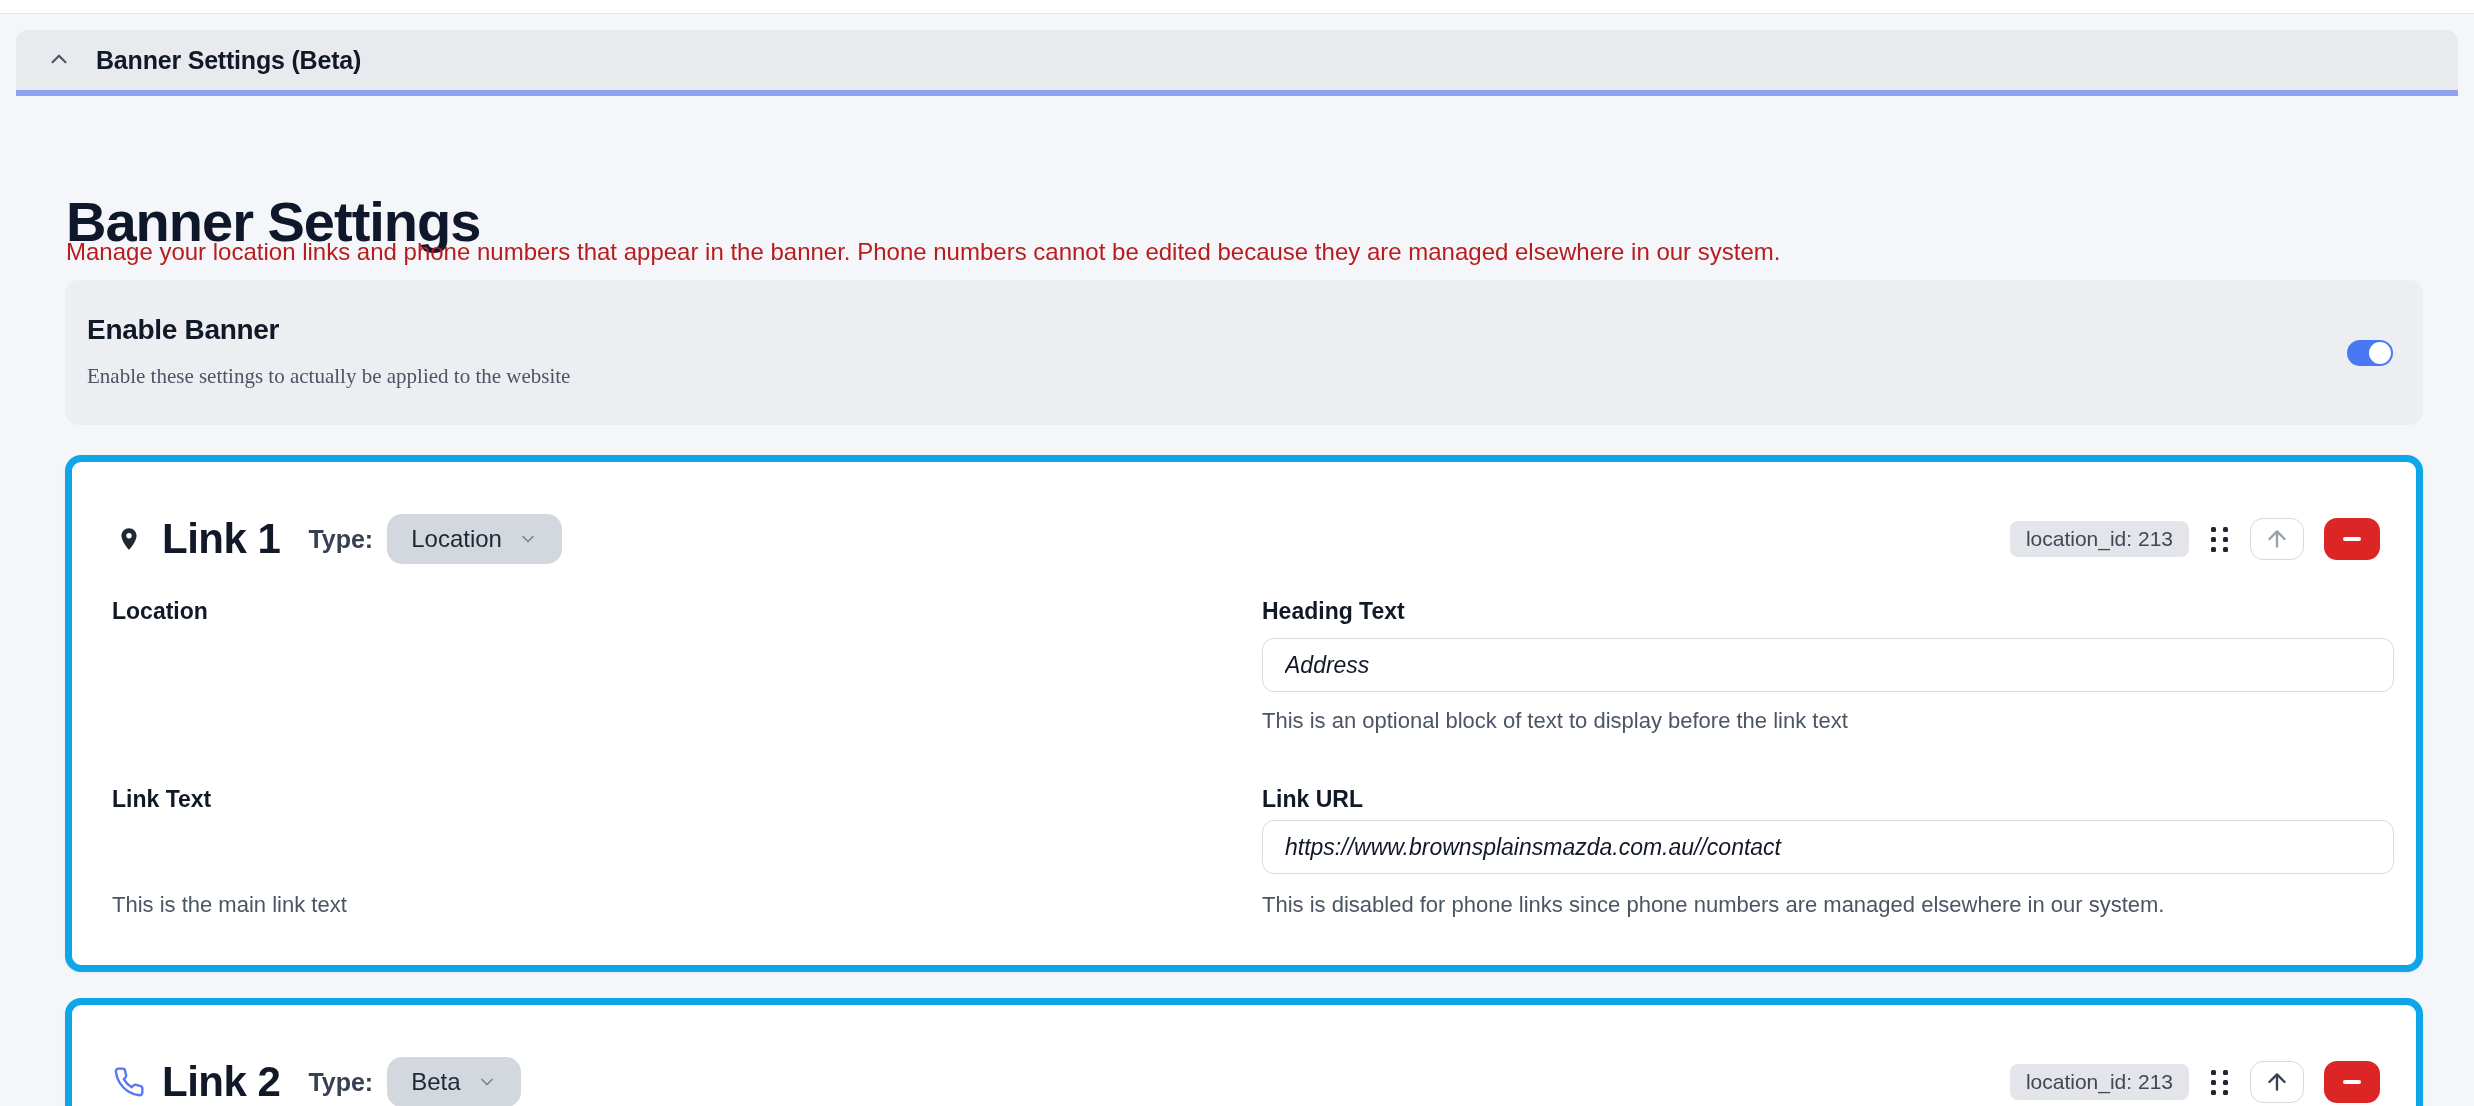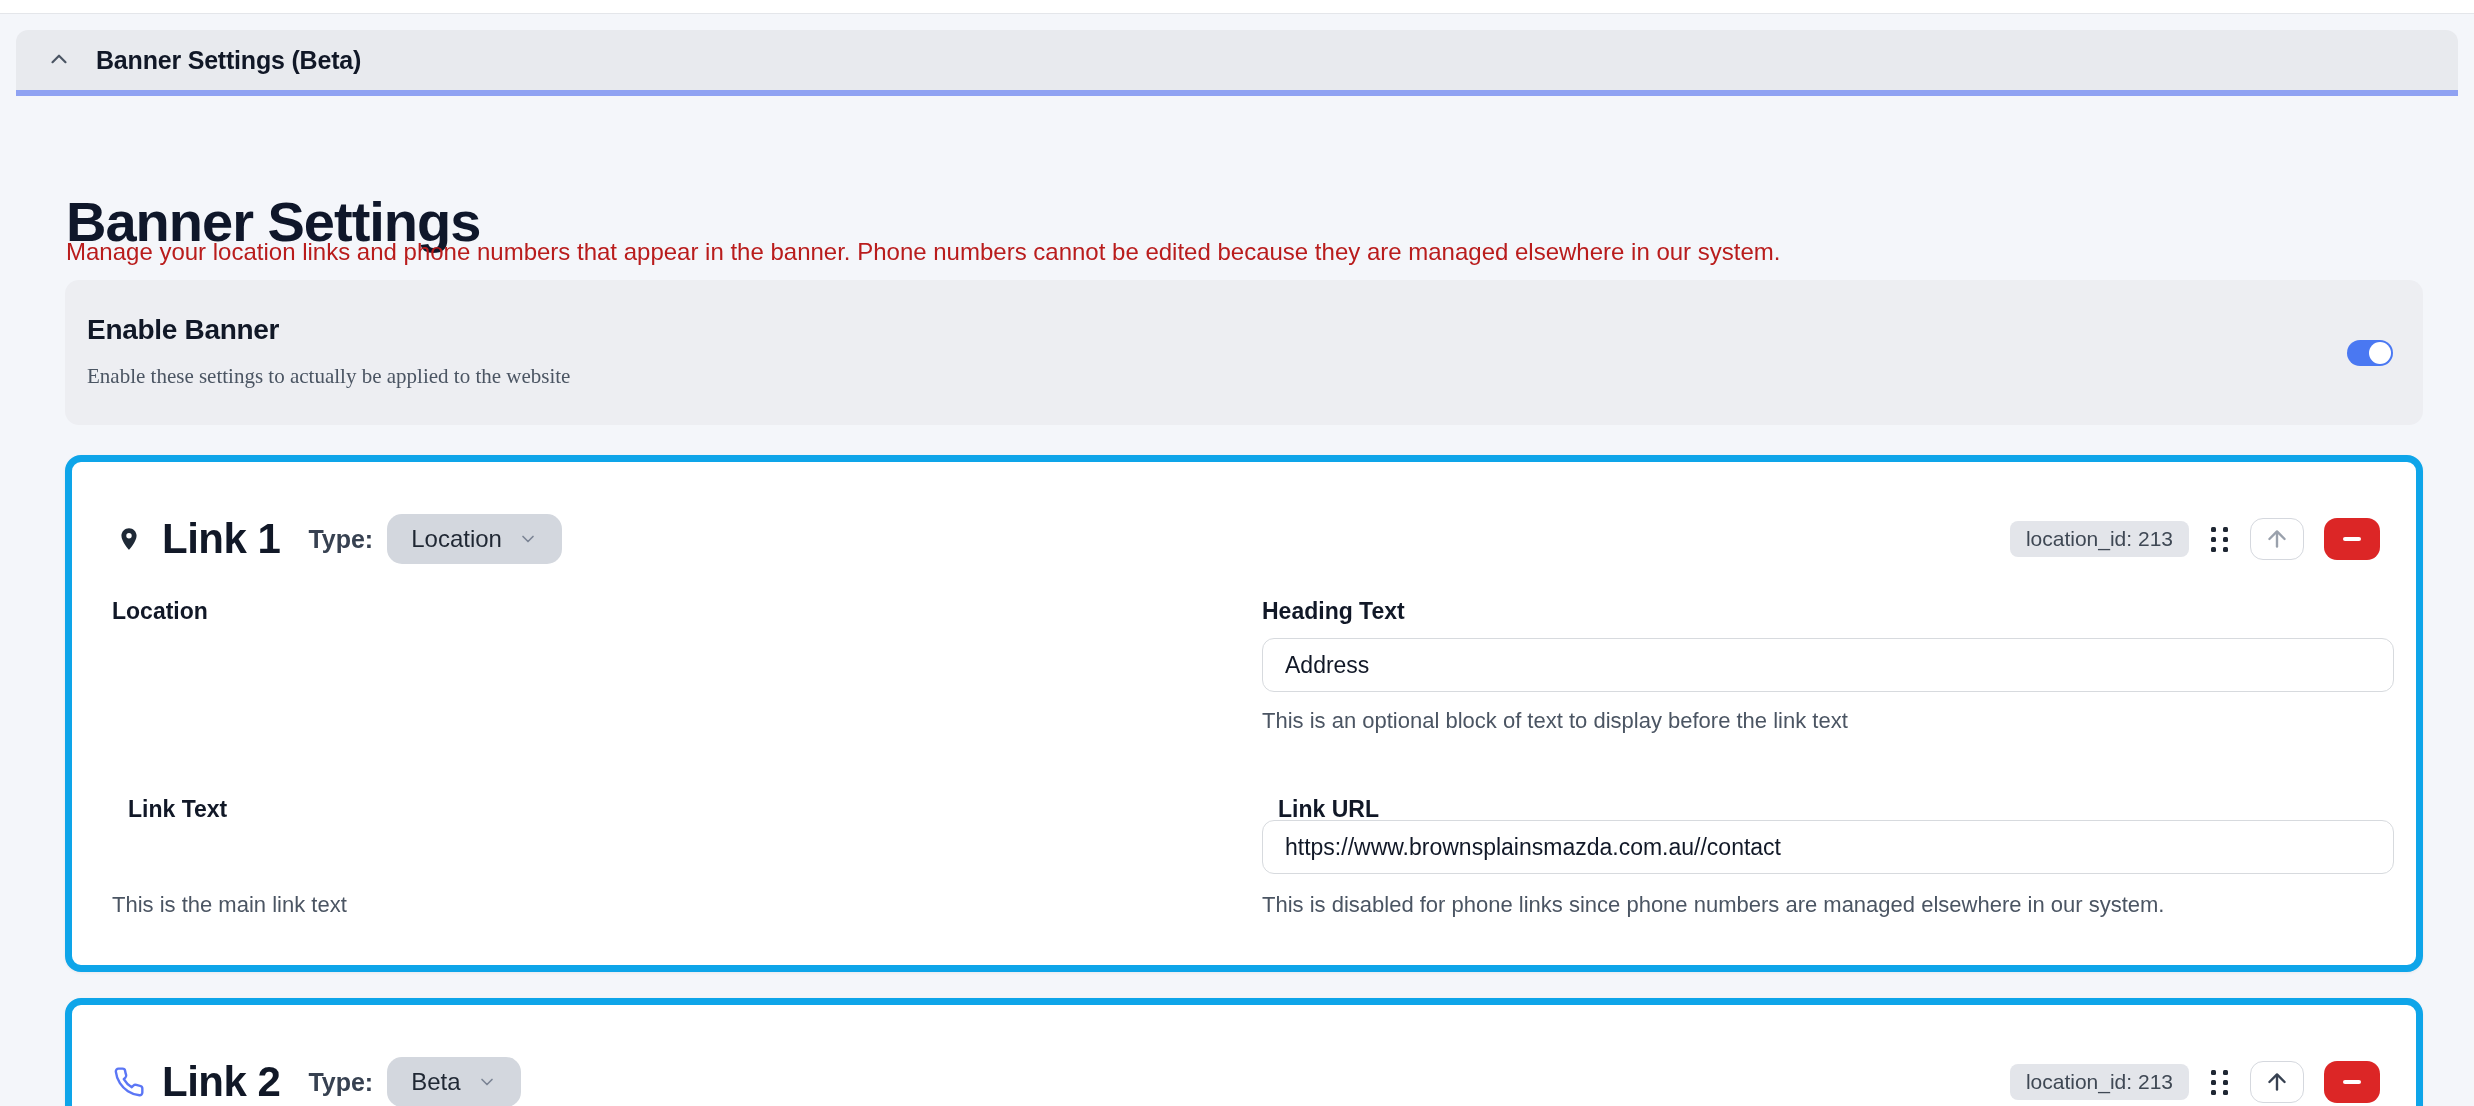--- a/index.html
+++ b/index.html
@@ -74,32 +74,33 @@
   .btn-remove .minus{width:18px;height:4px;border-radius:2px;background:#ffffff;display:block;}
 
   
   .f-label{position:absolute;font-size:23px;font-weight:600;color:#111827;}
   .f-help{position:absolute;font-size:22px;color:#4b5563;}
   .col-l{left:40px;}
   .col-r{left:1190px;}
   .row1-label{top:136px;}
   .row1-ctl{top:176px;}
   .row1-help{top:246px;}
-  .row2-label{top:334px;margin-left:16px;}
+  .row2-label{top:324px;}
   .row2-ctl{top:358px;}
   .row2-help{top:430px;}
   .select-pill{
     position:absolute;display:inline-flex;align-items:center;gap:14px;height:54px;
     border-radius:15px;background:#d3d7de;padding:0 24px;font-size:22.5px;color:#111827;
     cursor:pointer;box-sizing:border-box;
   }
   .text-input{
     position:absolute;height:54px;box-sizing:border-box;border:1.5px solid #d7dade;border-radius:12px;
     background:#ffffff;padding:0 22px;font-size:23px;color:#111827;outline:none;
     font-family:"Liberation Sans","DejaVu Sans",sans-serif;
+    font-style:italic;
   }
   .w-l{width:1126px;}
   .w-r{width:1132px;}
   svg{display:block;}
 </style>
 </head>
 <body>
 
 <div class="top-strip"></div>
 

